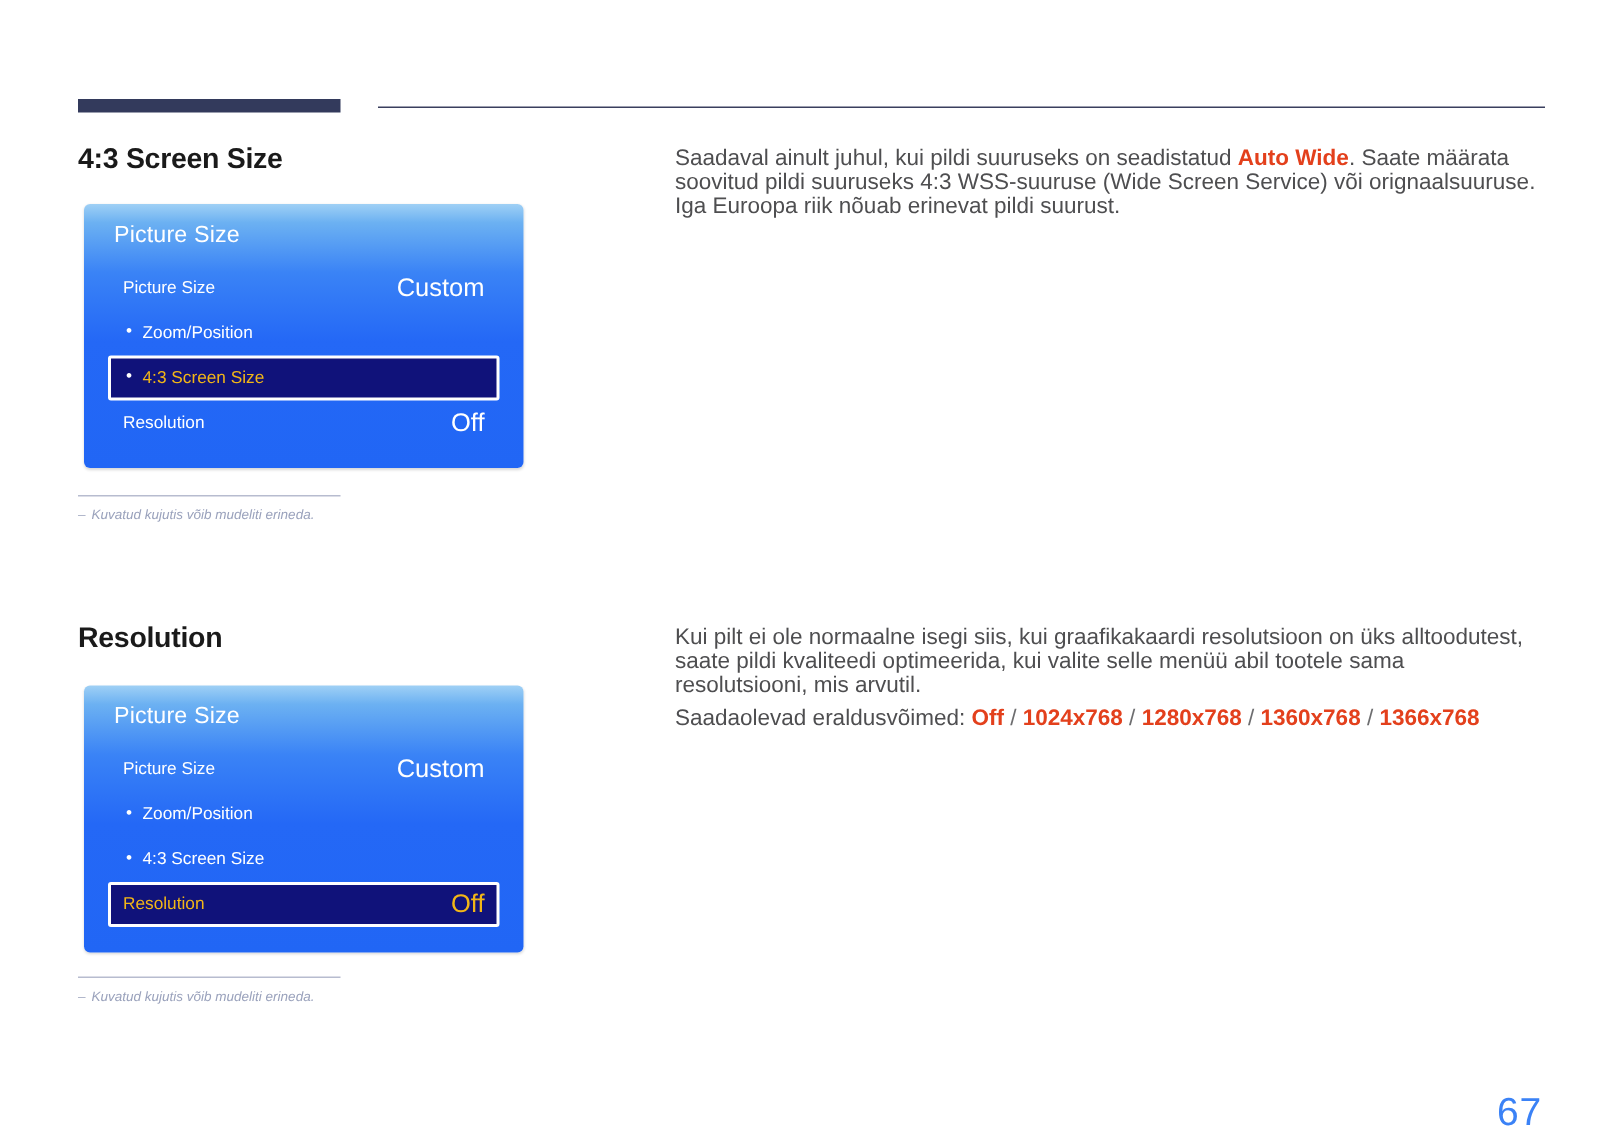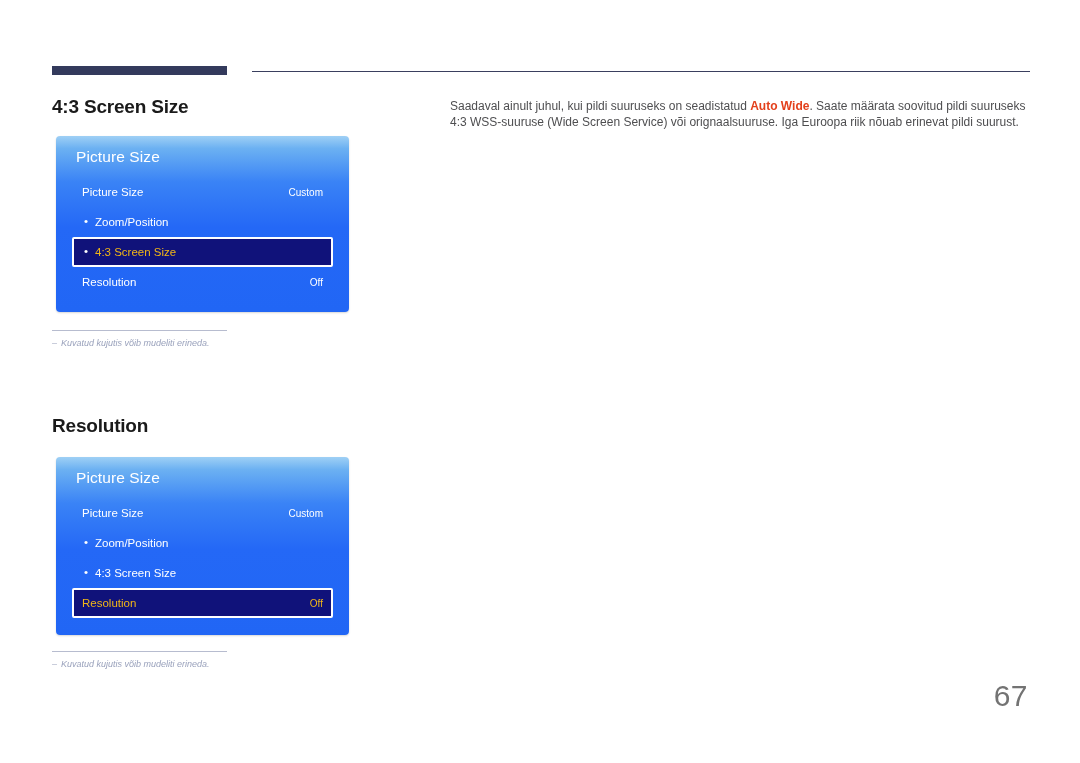--- a/index.html
+++ b/index.html
@@ -60,21 +60,21 @@
     letter-spacing: -0.2px;
     white-space: nowrap;
   }
 
   
   .desc {
     position: absolute;
     left: 450px;
     top: 2px;
     width: 578px;
-    font-size: 12px;
+    font-size: 15px;
     line-height: 16px;
     color: #4e4e50;
   }
   .desc p { margin: 0 0 6px 0; }
   .desc p:last-child { margin-bottom: 0; }
   .hl {
     color: #e3401c;
     font-weight: bold;
   }
   .sep { color: #6d6d6f; }
@@ -123,21 +123,21 @@
     border: 2px solid transparent;
     border-radius: 2px;
   }
   .osd-row .label {
     font-size: 11.5px;
     color: #ffffff;
     white-space: nowrap;
   }
   .osd-row .value {
     margin-left: auto;
-    font-size: 10px;
+    font-size: 17px;
     color: #ffffff;
     white-space: nowrap;
   }
   .osd-row.indent { padding-left: 10px; }
   .osd-row .bullet {
     display: inline-block;
     width: 11px;
     font-size: 11.5px;
     color: #ffffff;
     line-height: 1;
@@ -170,23 +170,23 @@
     font-size: 9px;
     color: #9aa2bc;
     white-space: nowrap;
   }
   .footnote .note .dash { margin-right: 4px; }
 
   
   .page-number {
     position: absolute;
     right: 52px;
-    top: 679px;
-    font-size: 30px;
-    color: #737373;
+    top: 726px;
+    font-size: 26px;
+    color: #3b82f6;
     letter-spacing: 0.5px;
   }
 </style>
 </head>
 <body>
 
 <div class="top-rule">
   <div class="thick"></div>
   <div class="thin"></div>
 </div>
@@ -223,20 +223,22 @@
   <div class="footnote" id="foot-43">
     <div class="rule"></div>
     <div class="note"><span class="dash">–</span><span>Kuvatud kujutis võib mudeliti erineda.</span></div>
   </div>
 </div>
 
 <div class="section" id="section-res">
   <div class="section-heading">Resolution</div>
 
   <div class="desc" id="desc-1">
+      <p><span>Kui pilt ei ole normaalne isegi siis, kui graafikakaardi resolutsioon on üks alltoodutest, saate pildi kvaliteedi optimeerida, kui valite selle menüü abil tootele sama resolutsiooni, mis arvutil.</span></p>
+      <p><span>Saadaolevad eraldusvõimed: </span><span class="hl">Off</span><span class="sep"> / </span><span class="hl">1024x768</span><span class="sep"> / </span><span class="hl">1280x768</span><span class="sep"> / </span><span class="hl">1360x768</span><span class="sep"> / </span><span class="hl">1366x768</span></p>
     </div>
 
   <div class="osd" id="osd-res">
     <div class="osd-title">Picture Size</div>
     <div class="osd-rows" id="rows-1">
         <div class="osd-row">
           <span class="label">Picture Size</span>
           <span class="value">Custom</span>
         </div>
         <div class="osd-row indent">

